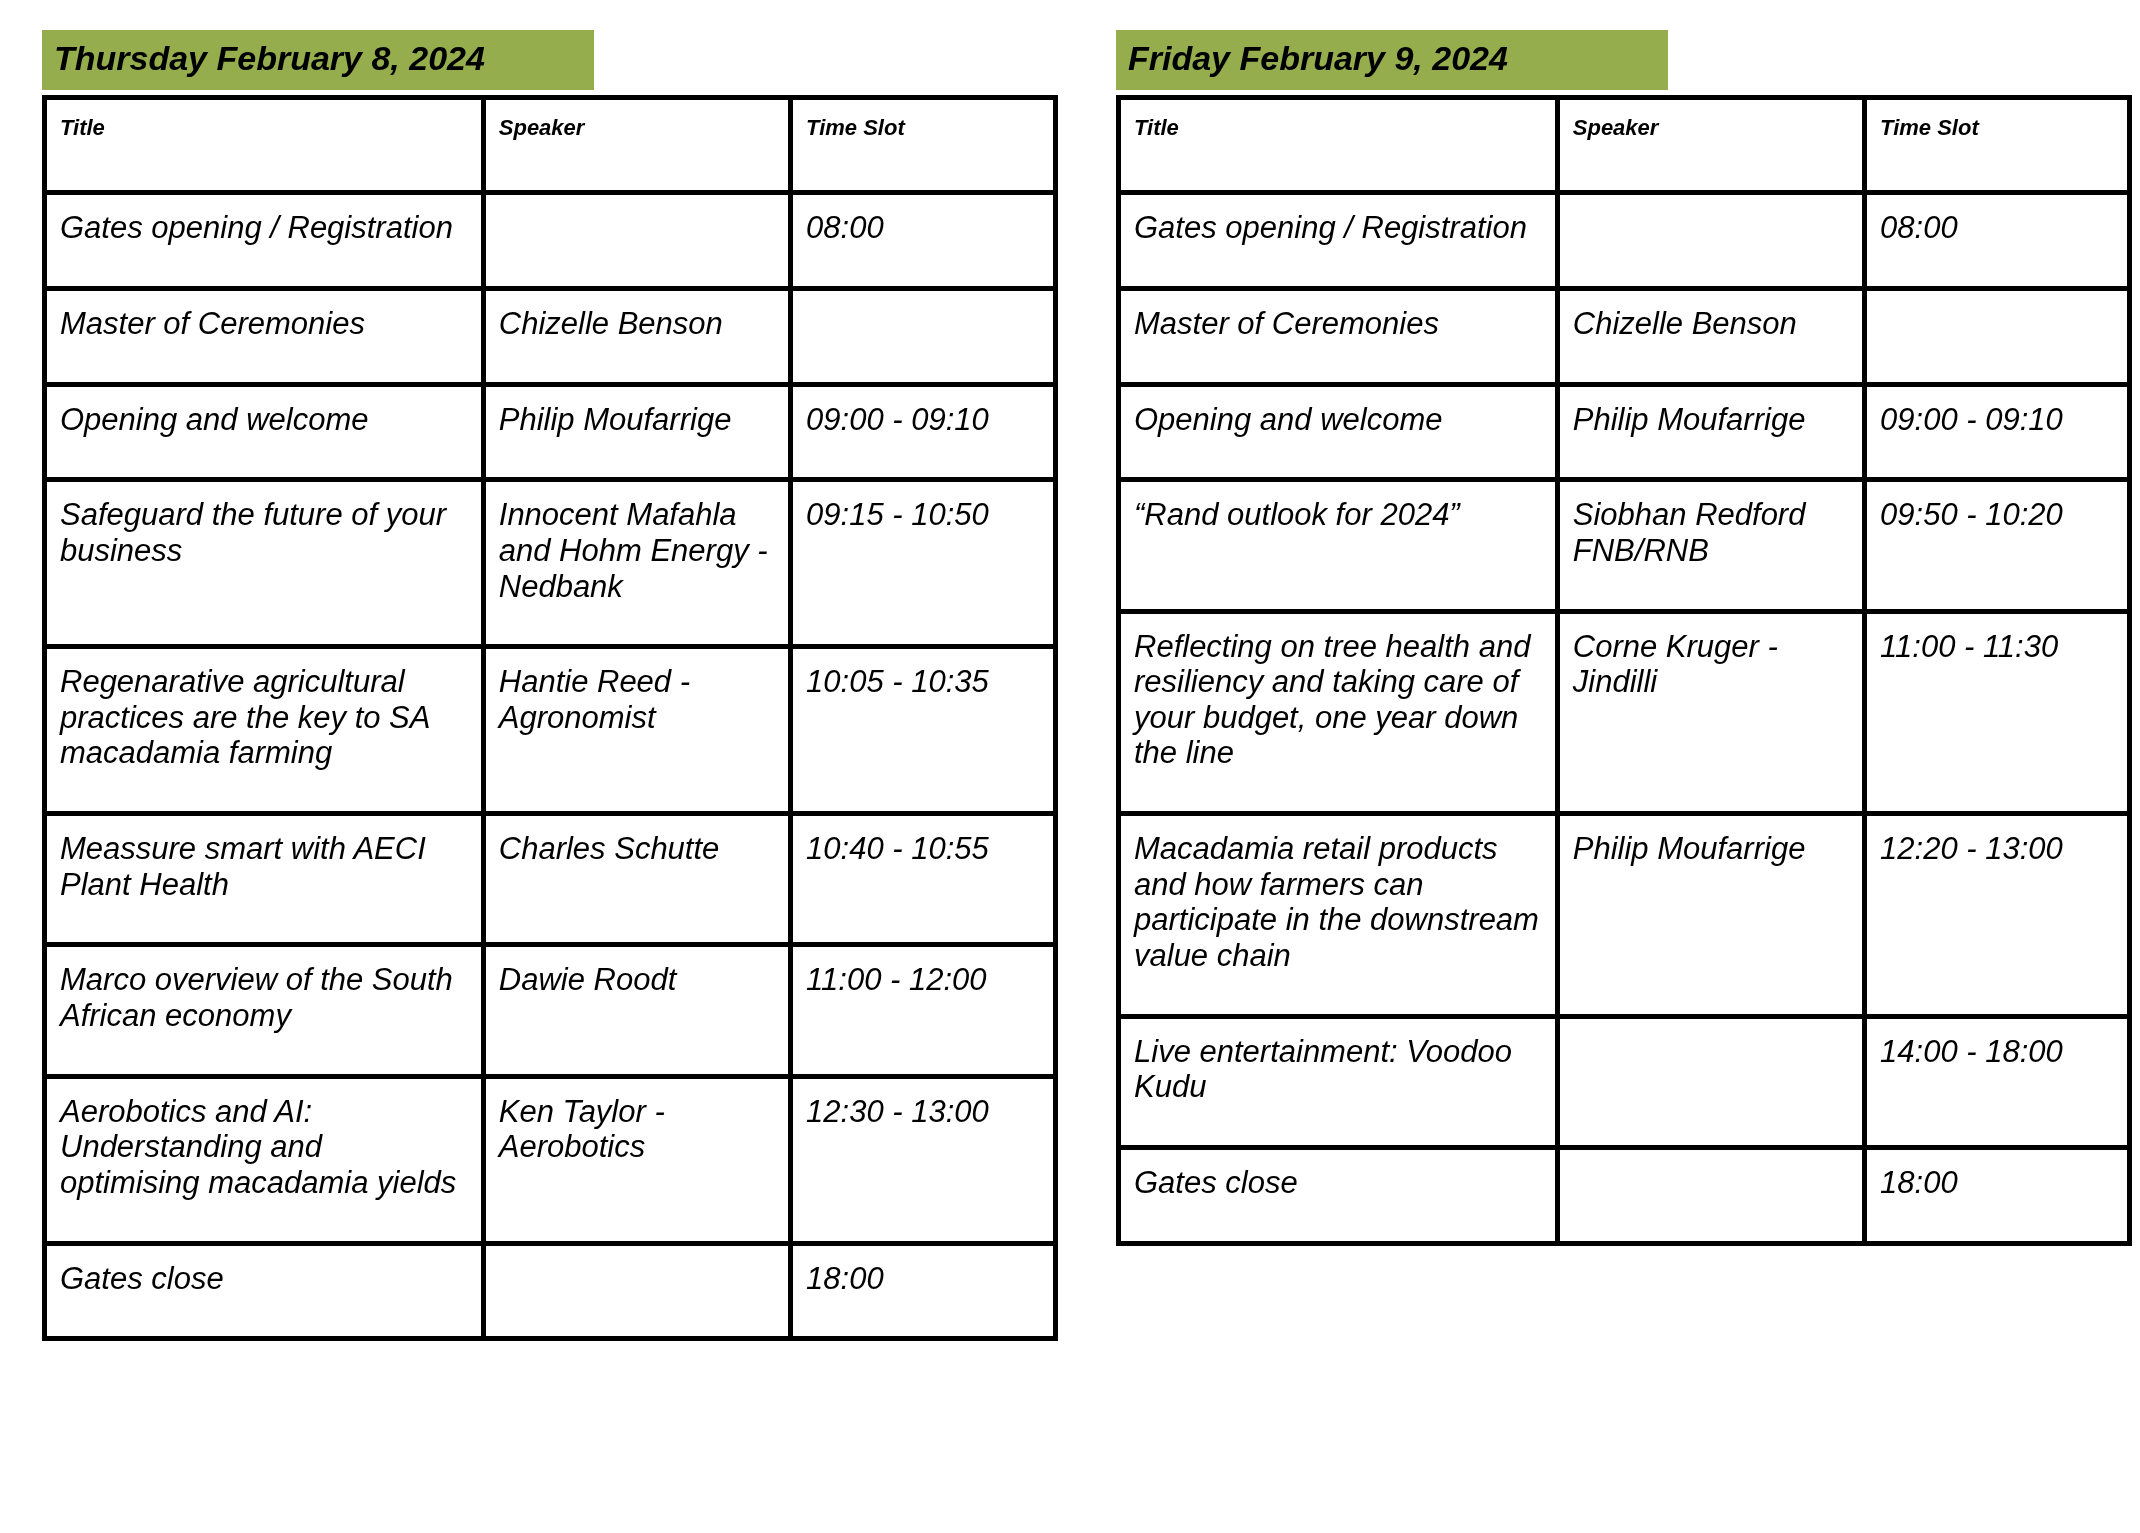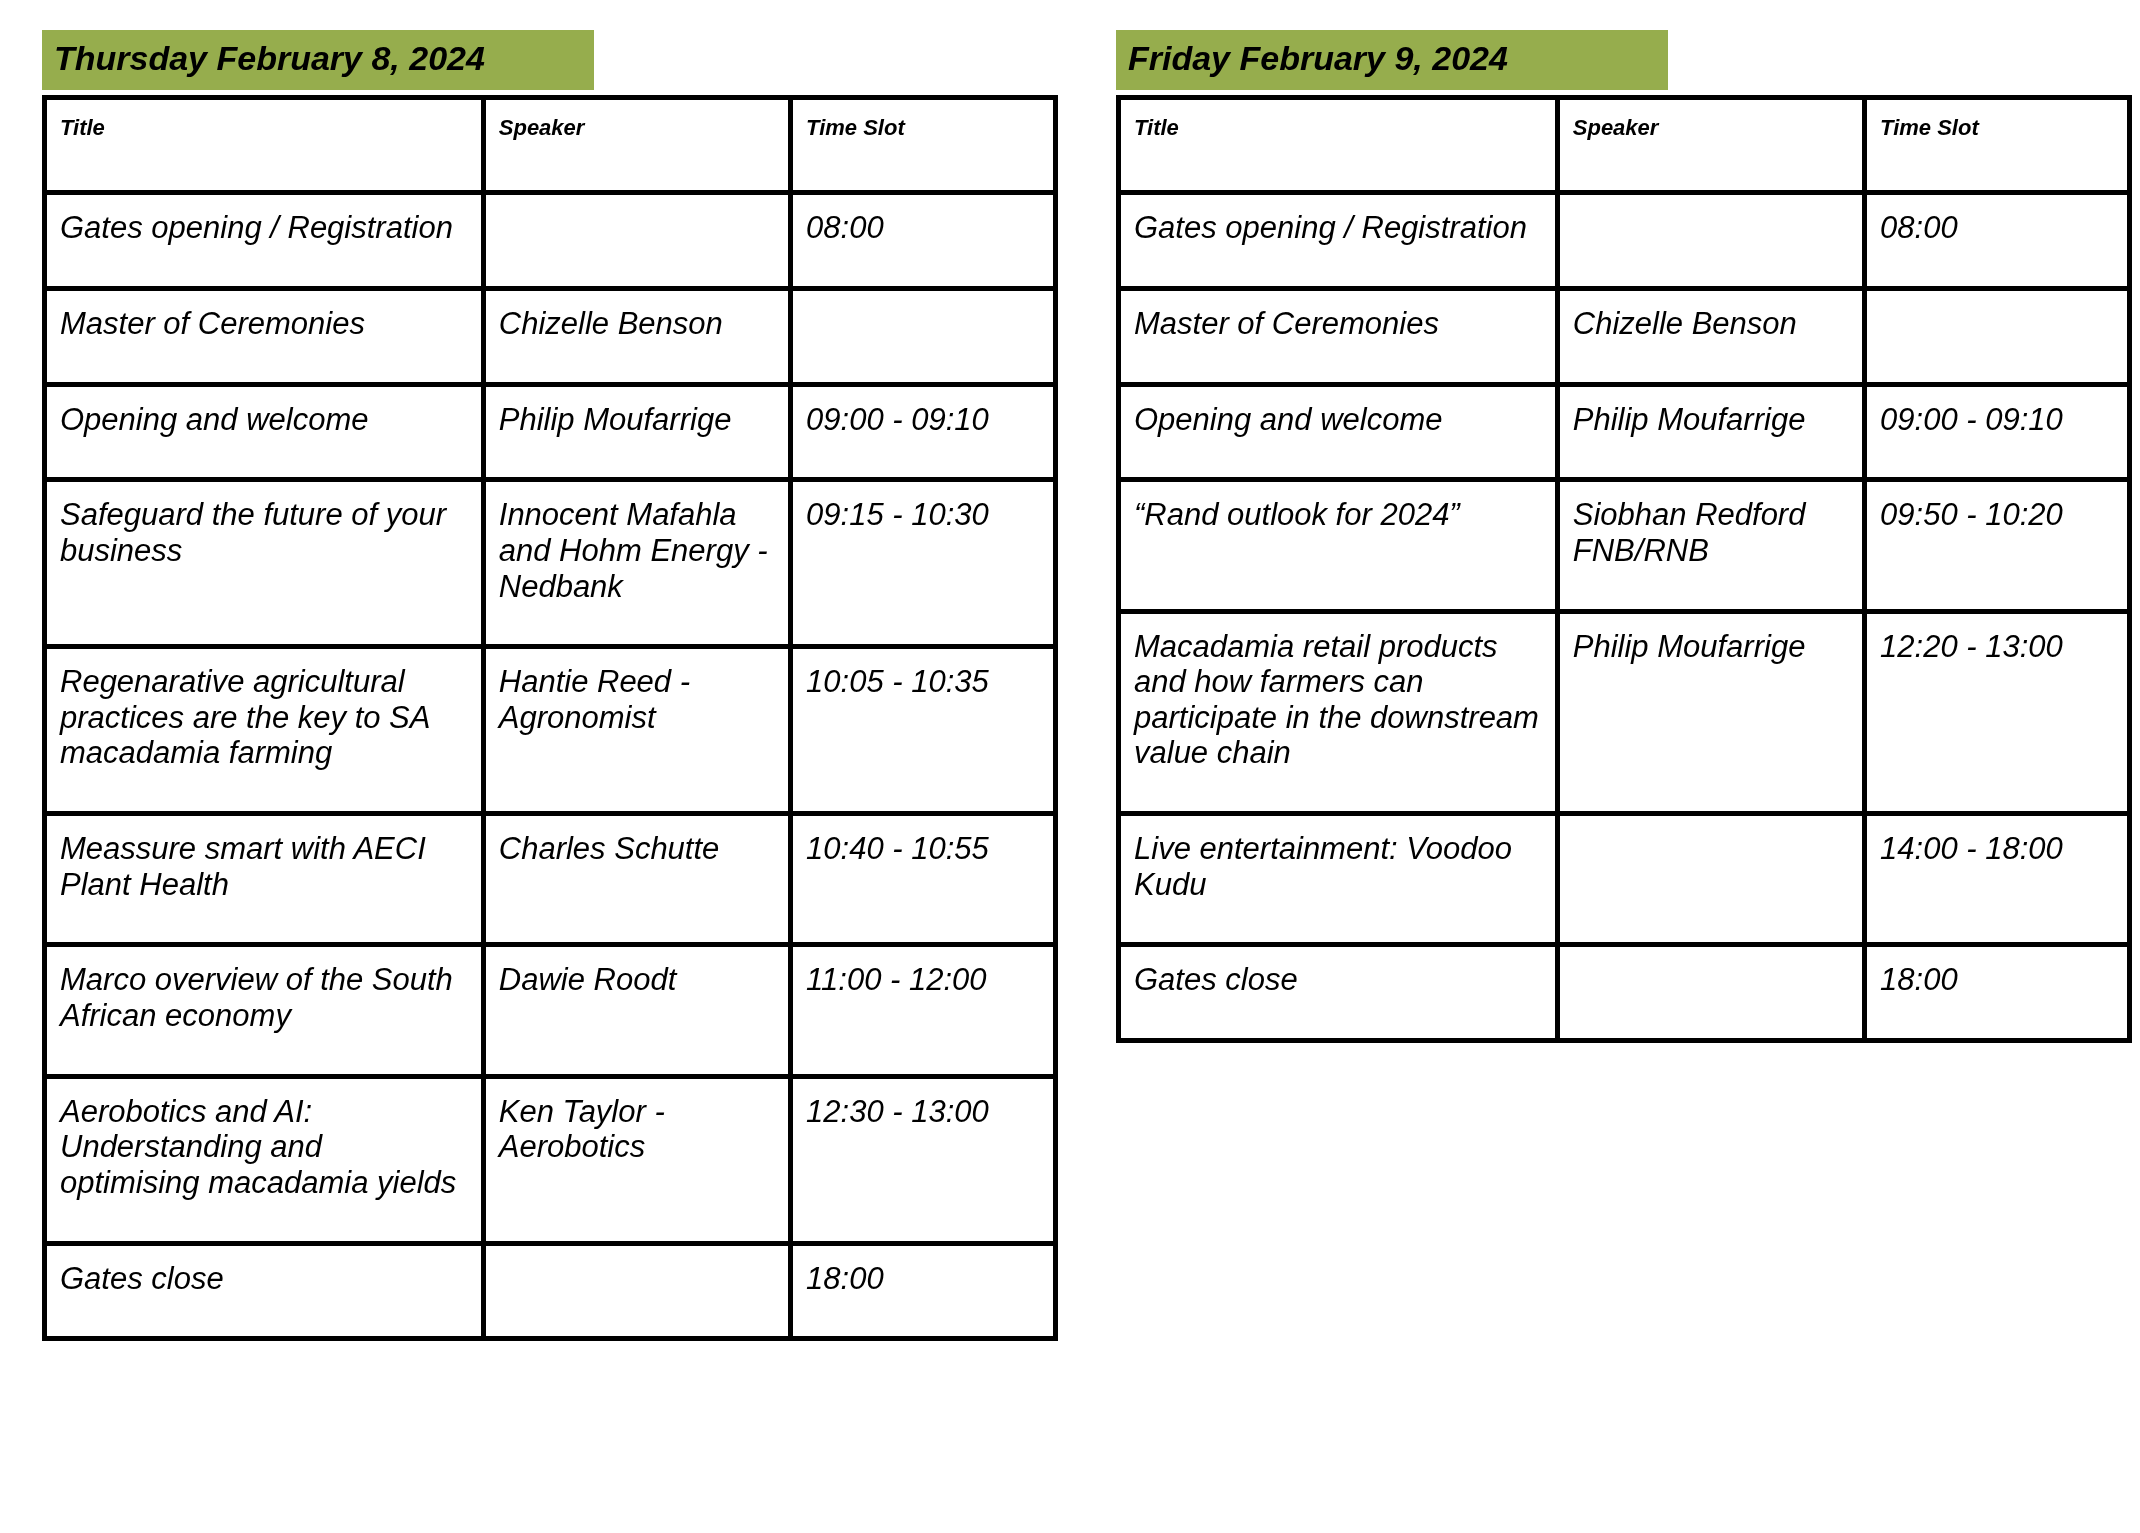--- a/index.html
+++ b/index.html
@@ -91,21 +91,21 @@
             <td></td>
           </tr>
           <tr>
             <td>Opening and welcome</td>
             <td>Philip Moufarrige</td>
             <td>09:00 - 09:10</td>
           </tr>
           <tr>
             <td>Safeguard the future of your business</td>
             <td>Innocent Mafahla and Hohm Energy - Nedbank</td>
-            <td>09:15 - 10:30</td>
+            <td>09:15 - 10:50</td>
           </tr>
           <tr>
             <td>Regenarative agricultural practices are the key to SA macadamia farming</td>
             <td>Hantie Reed - Agronomist</td>
             <td>10:05 - 10:35</td>
           </tr>
           <tr>
             <td>Meassure smart with AECI Plant Health</td>
             <td>Charles Schutte</td>
             <td>10:40 - 10:55</td>
@@ -159,20 +159,25 @@
             <td>Opening and welcome</td>
             <td>Philip Moufarrige</td>
             <td>09:00 - 09:10</td>
           </tr>
           <tr>
             <td>“Rand outlook for 2024”</td>
             <td>Siobhan Redford FNB/RNB</td>
             <td>09:50 - 10:20</td>
           </tr>
           <tr>
+            <td>Reflecting on tree health and resiliency and taking care of your budget, one year down the line</td>
+            <td>Corne Kruger - Jindilli</td>
+            <td>11:00 - 11:30</td>
+          </tr>
+          <tr>
             <td>Macadamia retail products and how farmers can participate in the downstream value chain</td>
             <td>Philip Moufarrige</td>
             <td>12:20 - 13:00</td>
           </tr>
           <tr>
             <td>Live entertainment: Voodoo Kudu</td>
             <td></td>
             <td>14:00 - 18:00</td>
           </tr>
           <tr>

